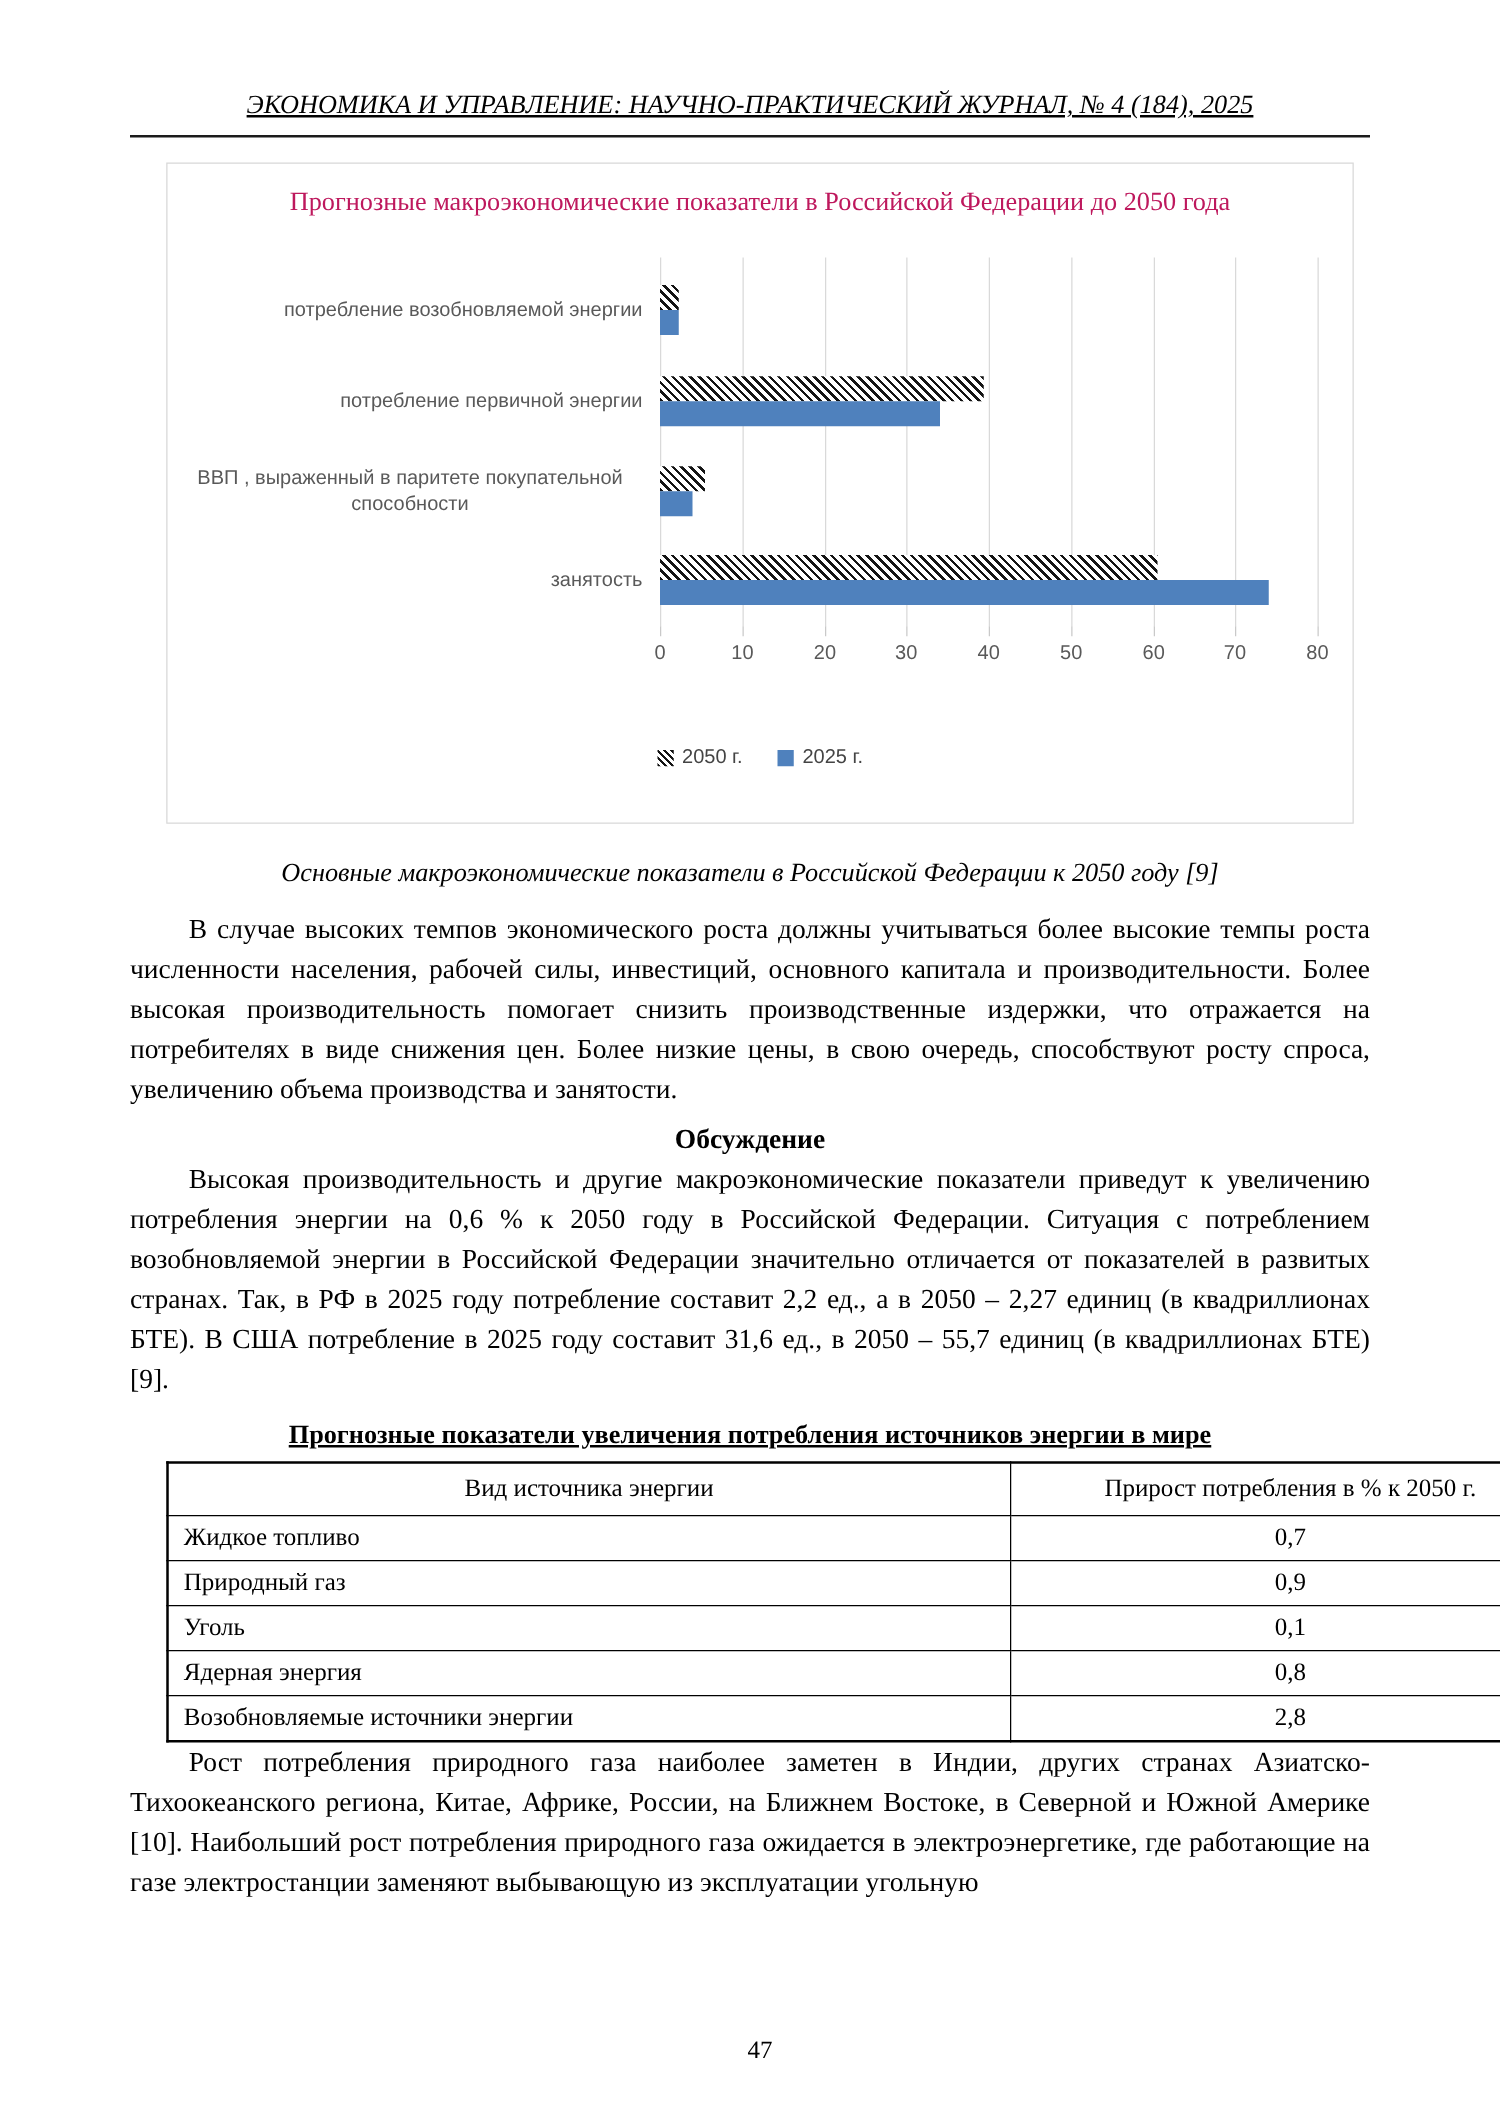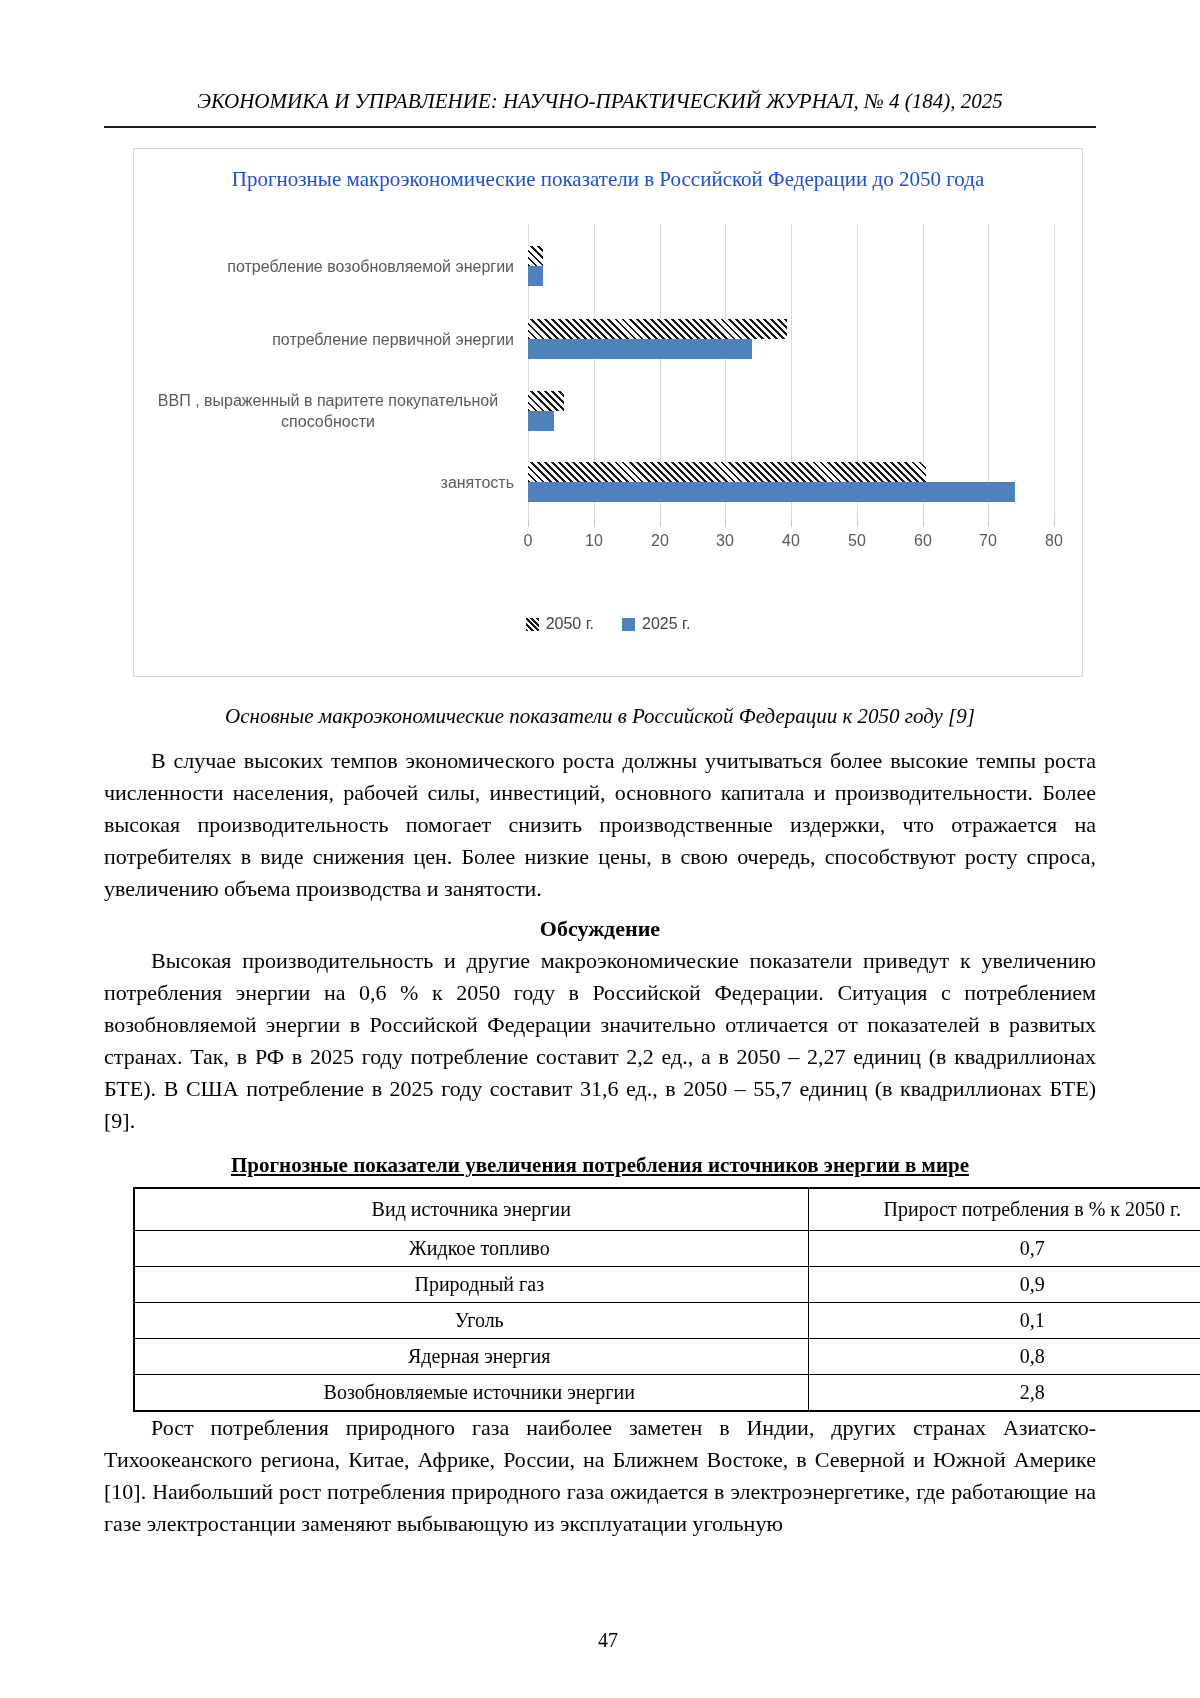--- a/index.html
+++ b/index.html
@@ -4,33 +4,33 @@
 <style>
   html,body { margin:0; padding:0; }
   .page {
     width:1200px; height:1698px; position:relative; background:#ffffff;
     font-family:"Liberation Serif", serif; color:#000; overflow:hidden;
   }
   .content { padding:0 104px; }
 
   
   .journal-header {
-    padding-top:88px; text-align:center; font-style:italic; font-size:21px;
-    line-height:26px; border-bottom:2px solid #1b1b1b; padding-bottom:12px;
+    padding-top:70px; text-align:center; font-style:italic; font-size:21px;
+    line-height:26px; border-bottom:2px solid #1b1b1b; padding-bottom:12px;text-decoration:underline;
   }
 
   
   .chart-figure {
     position:relative; width:948px; height:527px; margin:20px 0 0 29px;
     border:1px solid #d8d8d8; font-family:"Liberation Sans", sans-serif;
     background:#fff;
   }
   .chart-title {
     margin:16px auto 12px; max-width:780px; text-align:center;
-    font-family:"Liberation Serif", serif; font-size:21px; line-height:29px; color:#1d4ed8;
+    font-family:"Liberation Serif", serif; font-size:21px; line-height:29px; color:#be185d;
   }
   .chart-plot { position:absolute; left:394px; top:75px; width:526px; height:295px; }
   .gridline { position:absolute; top:0; height:295px; width:1px; background:#d9d9d9; }
   .tick { position:absolute; top:295px; height:8px; width:1px; background:#c9c9c9; }
   .bar-pair { position:absolute; left:0; }
   .bar { height:20px; }
   .bar.hatched { background:repeating-linear-gradient(45deg,#141414 0,#141414 2px,#ffffff 2px,#ffffff 5px); }
   .bar.solid { background:#4f81bd; }
   .cat-label {
     position:absolute; left:8px; width:372px; text-align:right;
@@ -60,21 +60,21 @@
   .body-text.follow { margin-top:0; }
   .section-heading { margin-top:8px; text-align:center; font-weight:bold; font-size:22px; line-height:32px; }
   .table-title { margin-top:14px; text-align:center; font-weight:bold; font-size:21px; line-height:28px;text-decoration:underline; }
 
   table.energy {
     width:1125px; margin:8px 0 0 29px; border-collapse:collapse;
     border:2px solid #000; font-size:20px;
   }
   table.energy th, table.energy td { border:1px solid #000; }
   table.energy th { font-weight:normal; text-align:center; padding:9px 6px; }
-  table.energy td.cell-name { text-align:center; padding:6px 8px 6px 24px; }
+  table.energy td.cell-name { text-align:left; padding:6px 8px 6px 12px; }
   table.energy td.cell-val { text-align:center; padding:6px 8px; }
   col.c1 { width:560px; } col.c2 { width:373px; }
 
   .page-number { position:absolute; left:16px; right:0; bottom:46px; text-align:center; font-size:20px; }
 </style>
 </head>
 <body>
 
 <div class="page">
 

